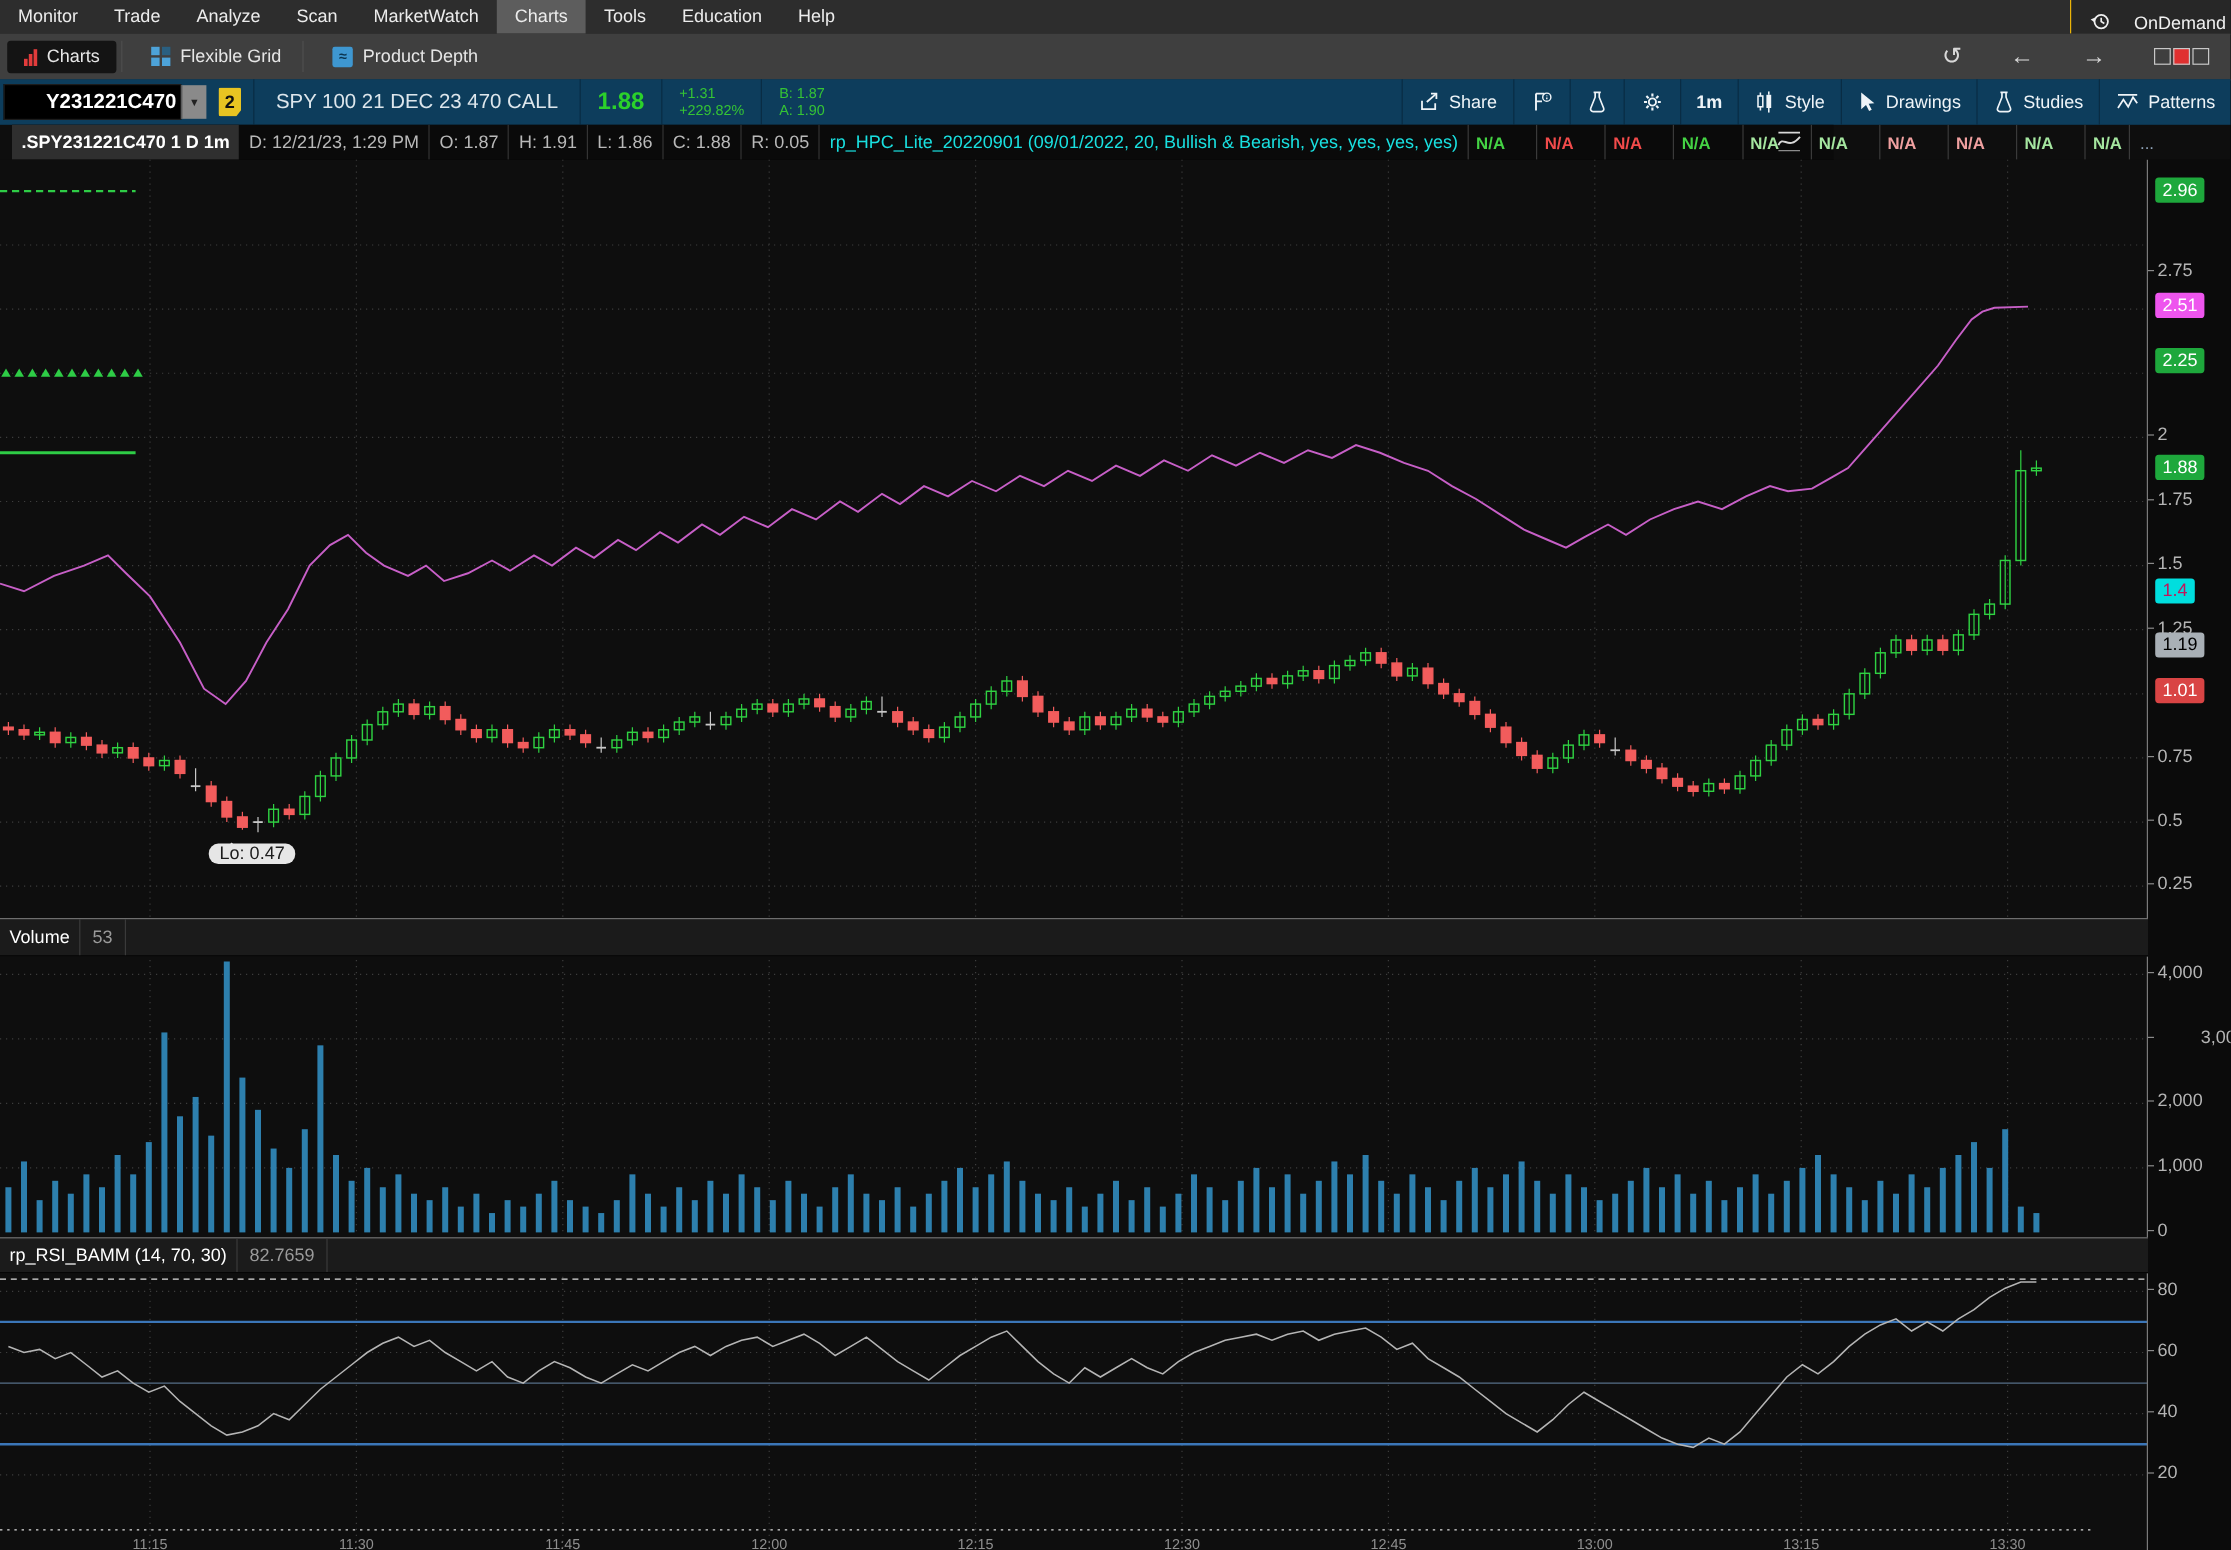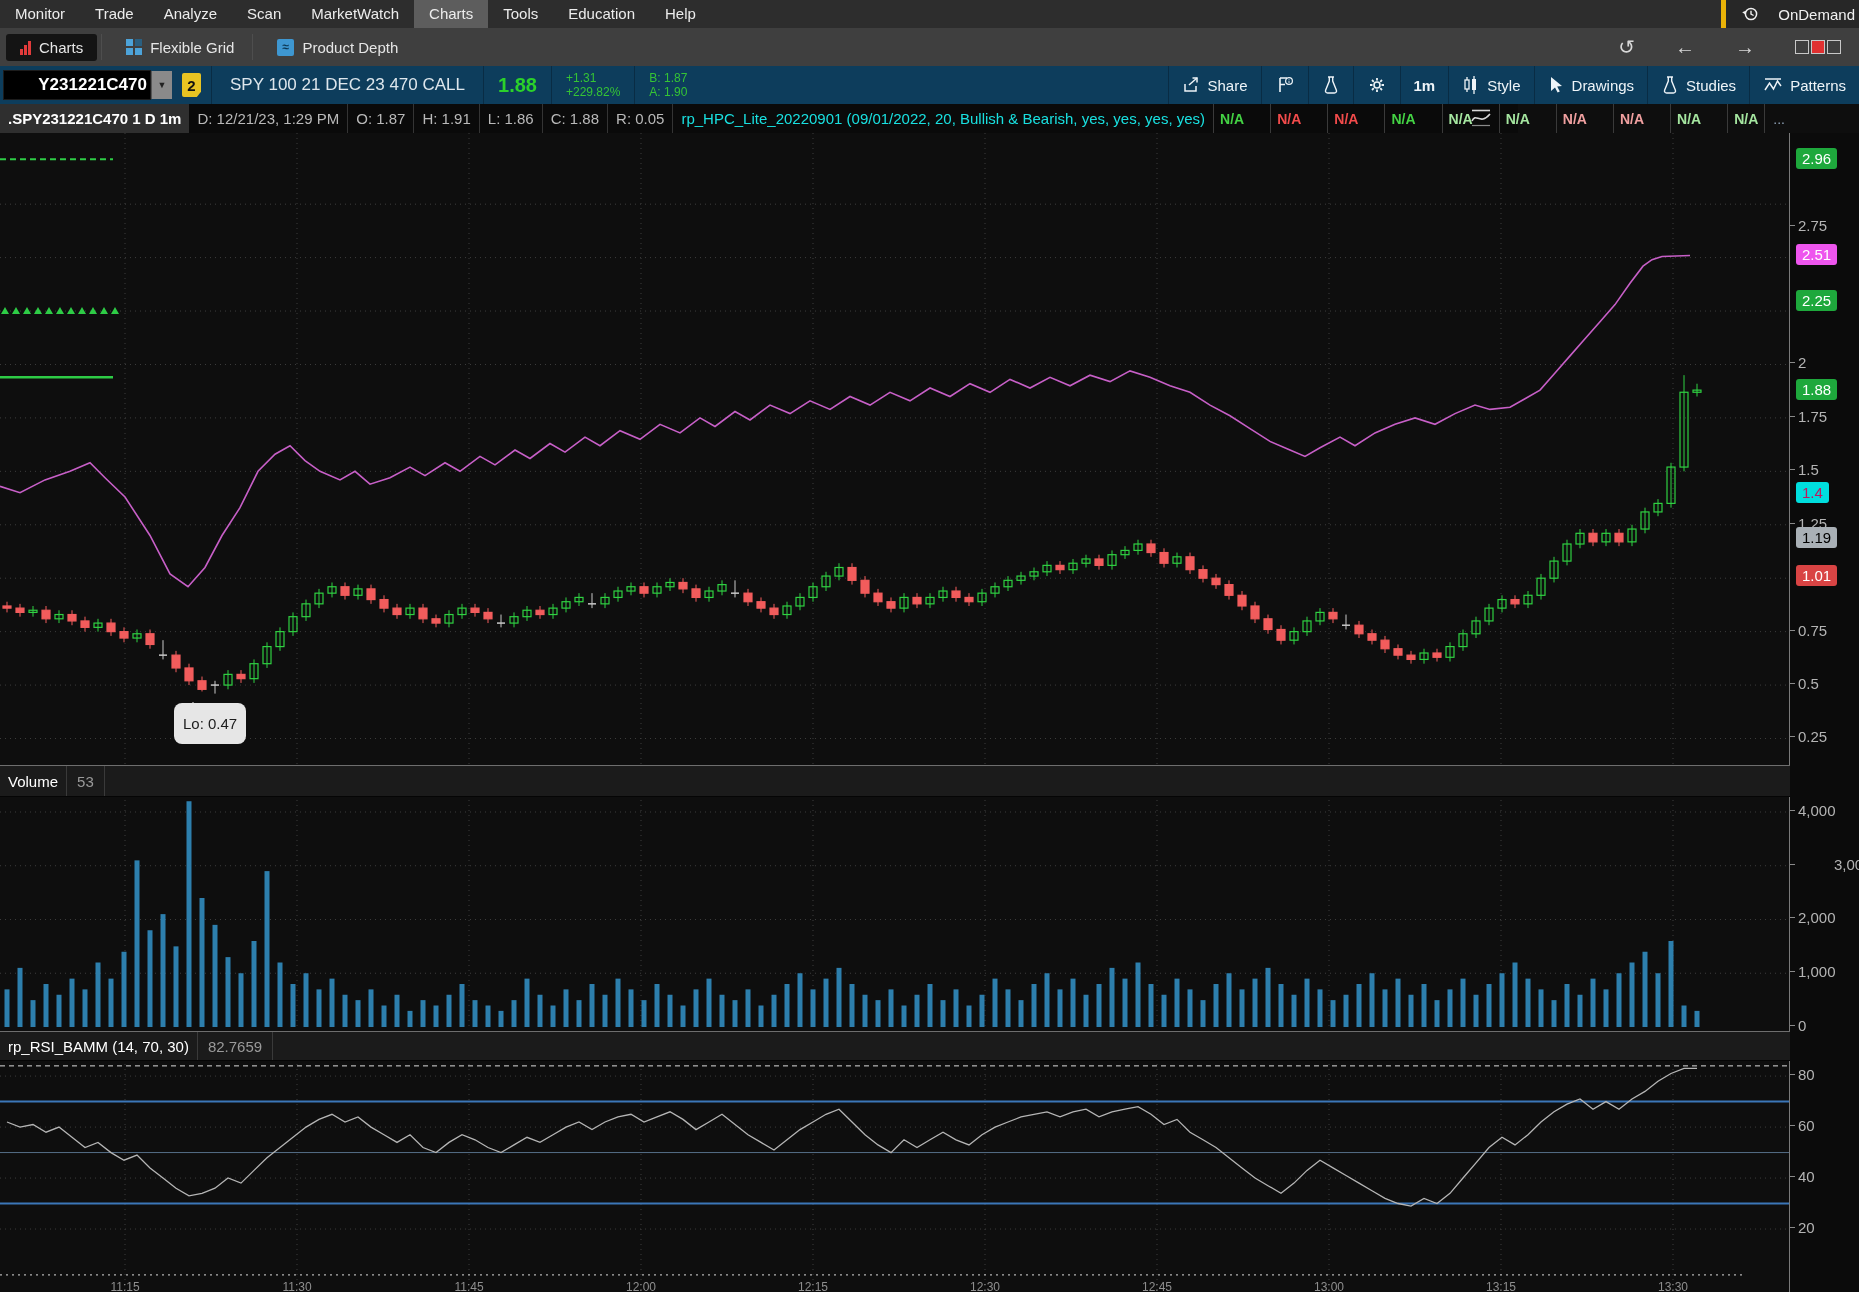--- a/index.html
+++ b/index.html
@@ -4,22 +4,22 @@
 <style>
   html,body{margin:0;padding:0;background:#000;}
   #app{position:relative;width:1859px;height:1292px;background:#0e0e0e;overflow:hidden;
        font-family:"Liberation Sans",sans-serif;color:#e8e8e8;-webkit-font-smoothing:antialiased;}
   
   #menubar{position:absolute;left:0;top:0;width:1859px;height:28px;background:#2d2d2d;
            border-bottom:1px solid #1c1c1c;display:flex;align-items:stretch;}
   #menu-items{display:flex;}
   .mitem{padding:0 15px;line-height:28px;font-size:15px;color:#ececec;cursor:default;}
   .mitem.sel{background:#5d5d5d;}
-  #ondemand{margin-left:auto;display:flex;align-items:center;gap:18px;padding:0 4px 0 14px;
-            background:#272727;border-left:5px solid #eab308;white-space:nowrap;}
+  #ondemand{margin-left:auto;display:flex;align-items:flex-end;gap:18px;padding:0 4px 0 14px;
+            background:#272727;border-left:1px solid #eab308;white-space:nowrap;}
   #ondemand span.lbl{font-size:15px;color:#f0f0f0;}
   
   #subbar{position:absolute;left:0;top:28px;width:1859px;height:38px;background:#3f3f3f;
           border-bottom:1px solid #262626;display:flex;align-items:center;}
   .stab{display:flex;align-items:center;gap:8px;font-size:15px;color:#e6e6e6;
         padding:5px 14px;margin-left:6px;border-radius:3px;}
   .stab.active{background:#141414;}
   .ssep{width:1px;height:26px;background:#4e4e4e;margin:0 4px;}
   #subright{margin-left:auto;display:flex;align-items:center;gap:40px;padding-right:18px;}
   #subright .nav{font-size:20px;color:#d8d8d8;line-height:1;}
@@ -47,21 +47,21 @@
         clip-path:polygon(0 0,100% 0,100% 78%,78% 100%,0 100%);}
   .desc{font-size:17px;color:#dde6ec;padding:0 18px;white-space:nowrap;}
   .last{font-size:20px;font-weight:bold;color:#2bd12b;padding:0 14px;}
   .chg,.ba{display:flex;flex-direction:column;justify-content:center;line-height:14px;
            font-size:12px;color:#35c435;padding:0 14px;white-space:nowrap;}
   .tbtn{display:flex;align-items:center;gap:7px;font-size:15px;color:#eef4f8;padding:0 13px;
         white-space:nowrap;position:relative;}
   .tbtn svg{flex:none;}
   .spacer{flex:1;}
   
-  #dataline{position:absolute;left:0;top:104px;width:1518px;height:29px;background:#0a0a0a;
+  #dataline{position:absolute;left:10px;top:104px;width:1518px;height:29px;background:#0a0a0a;
             display:flex;align-items:stretch;border-bottom:1px solid #000;text-align:right;}
   .dseg{display:flex;align-items:center;font-size:15px;color:#b9b9b9;padding:0 8px;white-space:nowrap;}
   .dseg.sym{background:#2f2f2f;color:#fff;font-weight:bold;}
   .dsep{width:1px;background:#343434;}
   .dseg.study{color:#19e0e0;}
   #na-badges{display:flex;margin-left:auto;align-items:stretch;gap:20px;}
   .nab{display:flex;align-items:center;padding:0 6px;font-size:14px;font-weight:bold;
        border-left:1px solid #3a3a3a;}
   .namore{display:flex;align-items:center;color:#8fa3b8;font-size:14px;padding:0 8px;
           border-left:1px solid #3a3a3a;}
@@ -79,21 +79,21 @@
   .abadge.gray{background:#a9b0b6;color:#000;}
   .abadge.red{background:#d94444;color:#fff;}
   .phdr{position:absolute;left:0;width:1790px;background:#1b1b1b;border-top:1px solid #6e6e6e;
         border-bottom:1px solid #050505;display:flex;align-items:stretch;font-size:15px;}
   .phdr .t{display:flex;align-items:center;padding:0 8px;color:#fff;}
   .phdr .v{display:flex;align-items:center;padding:0 10px;color:#9a9a9a;
            border-left:1px solid #3a3a3a;border-right:1px solid #3a3a3a;}
   #volhdr{top:632px;height:30px;}
   #rsihdr{top:898px;height:28px;}
   #lolabel{position:absolute;left:174px;top:570px;background:#e6e6e6;color:#1c1c1c;font-size:15px;
-           padding:12px 9px;border-radius:8px;}
+           padding:0 9px;border-radius:8px;}
   #lolabel::before{content:"";position:absolute;left:14px;top:-6px;border:5px solid transparent;
                    border-bottom-color:#e6e6e6;}
   #timelabels{position:absolute;left:0;top:1147px;width:1790px;height:12px;}
   #timelabels div{position:absolute;transform:translateX(-50%);font-size:12px;color:#8f8f8f;}
 </style>
 </head>
 <body>
 
 <div id="app">
 

